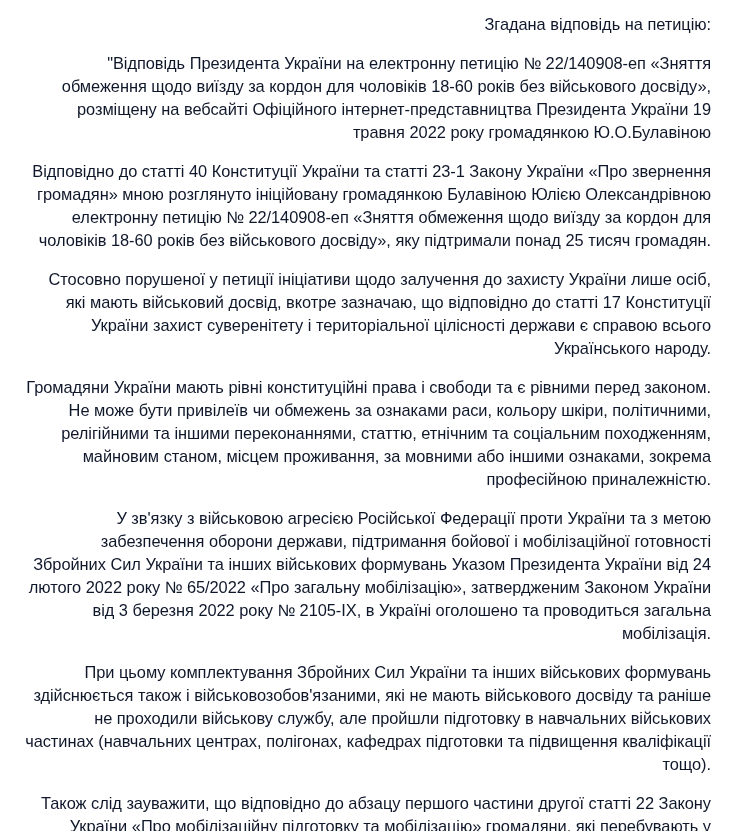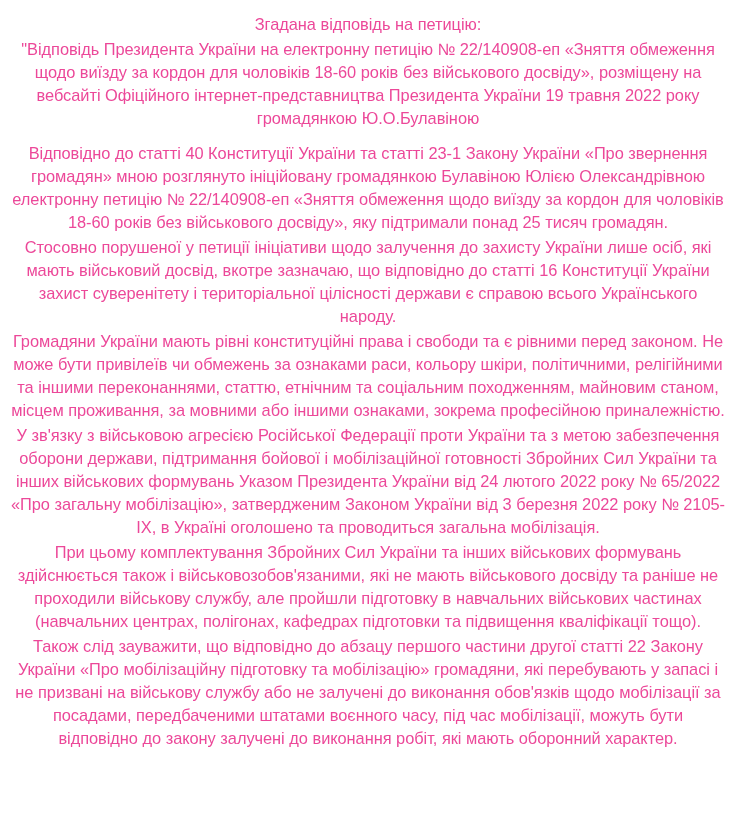--- a/index.html
+++ b/index.html
@@ -17,26 +17,26 @@
   #document-page {
     width: 745px;
     height: 831px;
     background: #ffffff;
     box-sizing: border-box;
     padding: 4px 18px 0 9px;
     overflow: hidden;
     position: relative;
   }
   .para {
-    margin: 2px;
+    margin: 16px;
     padding: 0;
     font-size: 16.4px;
     line-height: 23px;
-    color: #ec4899;
-    text-align: center;
+    color: #0f172a;
+    text-align: right;
     letter-spacing: -0.05px;
     word-spacing: 0.1px;
     -webkit-font-smoothing: antialiased;
   }
   .para.gap-after {
     margin-bottom: 12px;
   }
   .para.lead {
     margin-top: 9px;
   }
@@ -45,21 +45,21 @@
 <body>
 
 <div id="document-page">
 
   <p class="para lead">Згадана відповідь на петицію:</p>
 
   <p class="para gap-after">"Відповідь Президента України на електронну петицію № 22/140908-еп «Зняття обмеження щодо виїзду за кордон для чоловіків 18-60 років без військового досвіду», розміщену на вебсайті Офіційного інтернет-представництва Президента України 19 травня 2022 року громадянкою Ю.О.Булавіною</p>
 
   <p class="para">Відповідно до статті 40 Конституції України та статті 23-1 Закону України «Про звернення громадян» мною розглянуто ініційовану громадянкою Булавіною Юлією Олександрівною електронну петицію № 22/140908-еп «Зняття обмеження щодо виїзду за кордон для чоловіків 18-60 років без військового досвіду», яку підтримали понад 25 тисяч громадян.</p>
 
-  <p class="para">Стосовно порушеної у петиції ініціативи щодо залучення до захисту України лише осіб, які мають військовий досвід, вкотре зазначаю, що відповідно до статті 16 Конституції України захист суверенітету і територіальної цілісності держави є справою всього Українського народу.</p>
+  <p class="para">Стосовно порушеної у петиції ініціативи щодо залучення до захисту України лише осіб, які мають військовий досвід, вкотре зазначаю, що відповідно до статті 17 Конституції України захист суверенітету і територіальної цілісності держави є справою всього Українського народу.</p>
 
 
   <p class="para">Громадяни України мають рівні конституційні права і свободи та є рівними перед законом. Не може бути привілеїв чи обмежень за ознаками раси, кольору шкіри, політичними, релігійними та іншими переконаннями, статтю, етнічним та соціальним походженням, майновим станом, місцем проживання, за мовними або іншими ознаками, зокрема професійною приналежністю.</p>
 
   <p class="para">У зв'язку з військовою агресією Російської Федерації проти України та з метою забезпечення оборони держави,  підтримання бойової і мобілізаційної готовності Збройних Сил України та інших військових формувань Указом Президента України від 24 лютого 2022 року № 65/2022 «Про загальну мобілізацію», затвердженим Законом України від 3 березня 2022 року № 2105-IX, в Україні оголошено та проводиться загальна мобілізація.</p>
 
   <p class="para">При цьому комплектування Збройних Сил України та інших військових формувань здійснюється також і військовозобов'язаними, які не мають військового досвіду та раніше не проходили військову службу, але пройшли підготовку в навчальних військових частинах (навчальних центрах, полігонах, кафедрах підготовки та підвищення кваліфікації тощо).</p>
 
   <p class="para">Також слід зауважити, що відповідно до абзацу першого частини другої статті 22 Закону України «Про мобілізаційну підготовку та мобілізацію» громадяни, які перебувають у запасі і не призвані на військову службу або не залучені до виконання обов'язків щодо мобілізації за посадами, передбаченими штатами воєнного часу, під час мобілізації, можуть бути відповідно до закону залучені до виконання робіт, які мають оборонний характер.</p>
 

